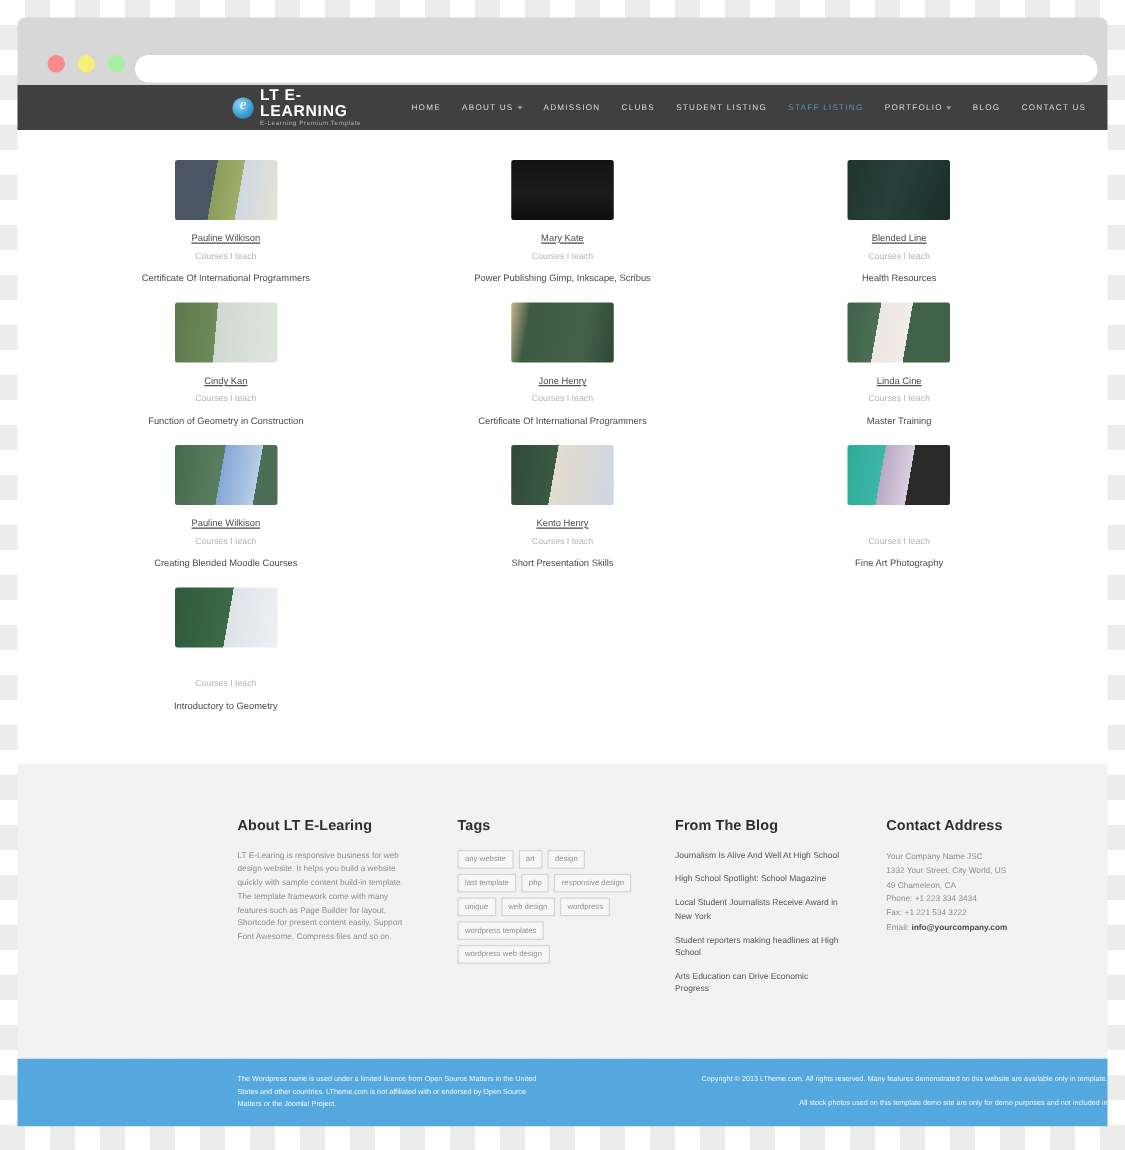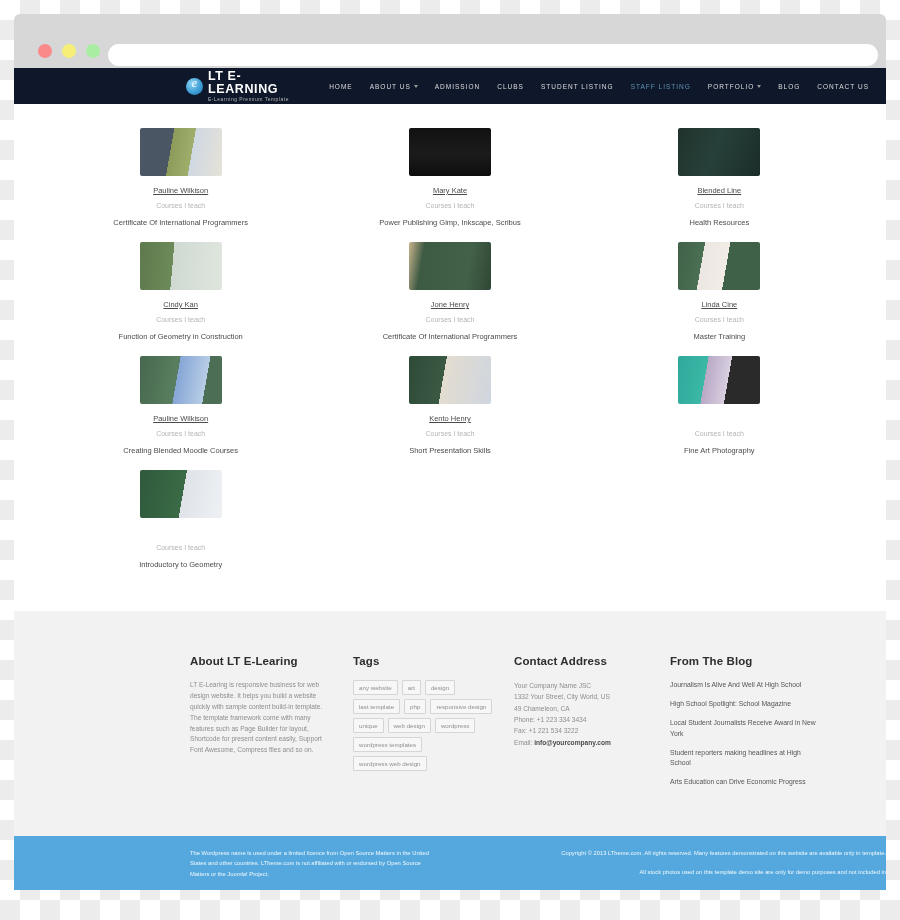--- a/index.html
+++ b/index.html
@@ -39,21 +39,21 @@
     background: #ffffff; border-radius: 11px;
     border: none; outline: none;
     font-family: "Liberation Sans", sans-serif;
     font-size: 11px; color: #444; padding: 0 12px;
   }
 
   
   #site { position: absolute; left: 14px; top: 68px; width: 872px; }
 
   #site-header {
-    height: 36px; background: #0f172a;
+    height: 36px; background: #404040;
     display: flex; align-items: center;
   }
   #logo-block { display: flex; align-items: center; margin-left: 172px; }
   #logo-mark {
     width: 17px; height: 17px; border-radius: 50%;
     background: radial-gradient(circle at 35% 32%, #8fd4f2 0%, #3e9fd6 55%, #2076ad 100%);
     position: relative; margin-right: 5px; flex: none;
   }
   #logo-mark::after {
     content: "e"; position: absolute; left: 0; top: -2px;
@@ -103,21 +103,21 @@
     min-height: 9px; line-height: 9px; text-decoration: underline;
   }
   .staff-sub { font-size: 7px; color: #b4b4b4; margin-top: 7px; }
   .staff-course { font-size: 7.5px; color: #4b4b4b; margin-top: 9px; }
 
   
   #footer-widgets { background: #f2f2f2; padding: 44px 0 40px 0; }
   #widget-row {
     display: grid;
     grid-template-columns: 142px 140px 135px 150px;
-    column-gap: 21px;
+    column-gap: 34px;
     padding-left: 176px;
   }
   .widget-title {
     font-size: 11.5px; font-weight: bold; color: #2e2e2e;
     margin-bottom: 13px; letter-spacing: 0.1px;
   }
   .widget-text {
     font-size: 6.6px; color: #8e8e8e; line-height: 1.65;
   }
   .tag-cloud { display: flex; flex-wrap: wrap; gap: 4px; }
@@ -287,40 +287,40 @@
             <span class="tag-pill">responsive design</span>
             <span class="tag-pill">unique</span>
             <span class="tag-pill">web design</span>
             <span class="tag-pill">wordpress</span>
             <span class="tag-pill">wordpress templates</span>
             <span class="tag-pill">wordpress web design</span>
           </div>
       </div>
 
       <div>
-        <div class="widget-title">Contact Address</div>
-        <div class="contact-line">Your Company Name JSC</div>
-        <div class="contact-line">1332 Your Street, City World, US</div>
-        <div class="contact-line">49 Chameleon, CA</div>
-        <div class="contact-line">Phone: +1 223 334 3434</div>
-        <div class="contact-line">Fax: +1 221 534 3222</div>
-        <div class="contact-line"><span>Email: </span><b>info@yourcompany.com</b></div>
-      </div>
-
-      <div>
         <div class="widget-title">From The Blog</div>
         <div id="blog-list">
             <span class="blog-link">Journalism Is Alive And Well At High School</span>
             <span class="blog-link">High School Spotlight: School Magazine</span>
             <span class="blog-link">Local Student Journalists Receive Award in New York</span>
             <span class="blog-link">Student reporters making headlines at High School</span>
             <span class="blog-link">Arts Education can Drive Economic Progress</span>
           </div>
       </div>
 
+      <div>
+        <div class="widget-title">Contact Address</div>
+        <div class="contact-line">Your Company Name JSC</div>
+        <div class="contact-line">1332 Your Street, City World, US</div>
+        <div class="contact-line">49 Chameleon, CA</div>
+        <div class="contact-line">Phone: +1 223 334 3434</div>
+        <div class="contact-line">Fax: +1 221 534 3222</div>
+        <div class="contact-line"><span>Email: </span><b>info@yourcompany.com</b></div>
+      </div>
+
     </div>
   </div>
 
   <div id="footer-bottom">
     <div id="footer-bottom-inner">
       <div class="fb-text">The Wordpress name is used under a limited licence from Open Source Matters in the United States and other countries. LTheme.com is not affiliated with or endorsed by Open Source Matters or the Joomla! Project.</div>
       <div>
         <div class="fb-text fb-right">Copyright © 2013 LTheme.com. All rights reserved. Many features demonstrated on this website are available only in template.</div>
         <div class="fb-spacer"></div>
         <div class="fb-text fb-right">All stock photos used on this template demo site are only for demo purposes and not included in</div>

